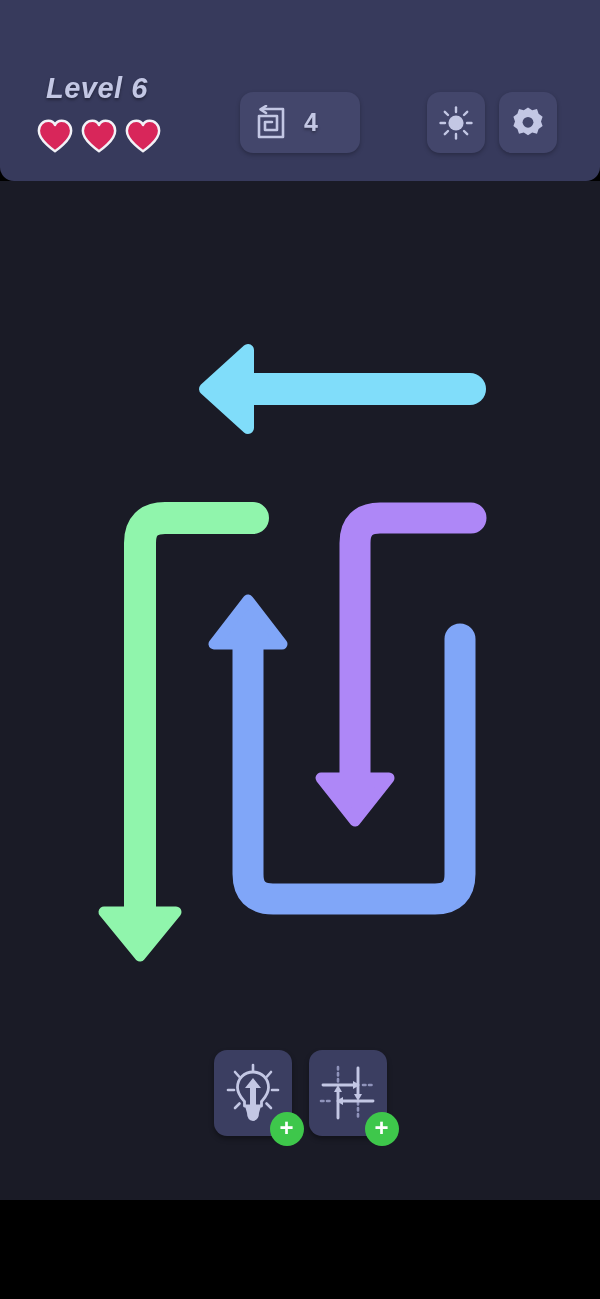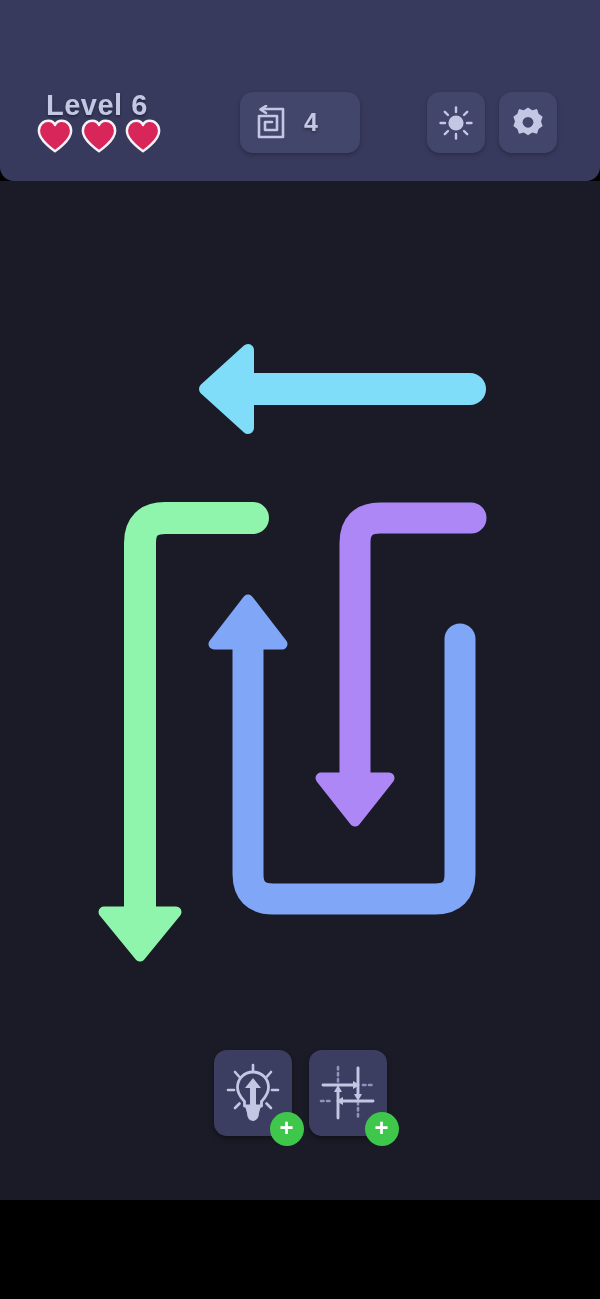--- a/index.html
+++ b/index.html
@@ -26,21 +26,22 @@
     width: 600px;
     height: 181px;
     background: #373a5c;
     border-bottom-left-radius: 14px;
     border-bottom-right-radius: 14px;
   }
 
   .level-block {
     position: absolute;
     left: 46px;
-    top: 89px;
+    top: 72px;
+    font-style: italic;
   }
 
   .level-title {
     font-size: 29px;
     font-weight: bold;
     color: #c3c7e4;
     letter-spacing: 0.5px;
     text-shadow: 0 2px 3px rgba(0,0,0,0.35);
   }
 

